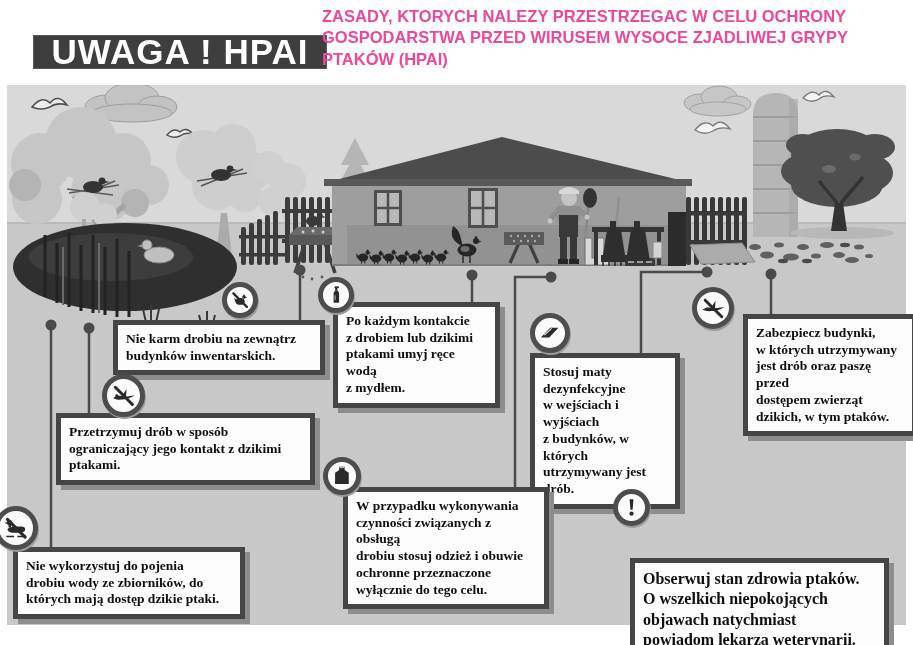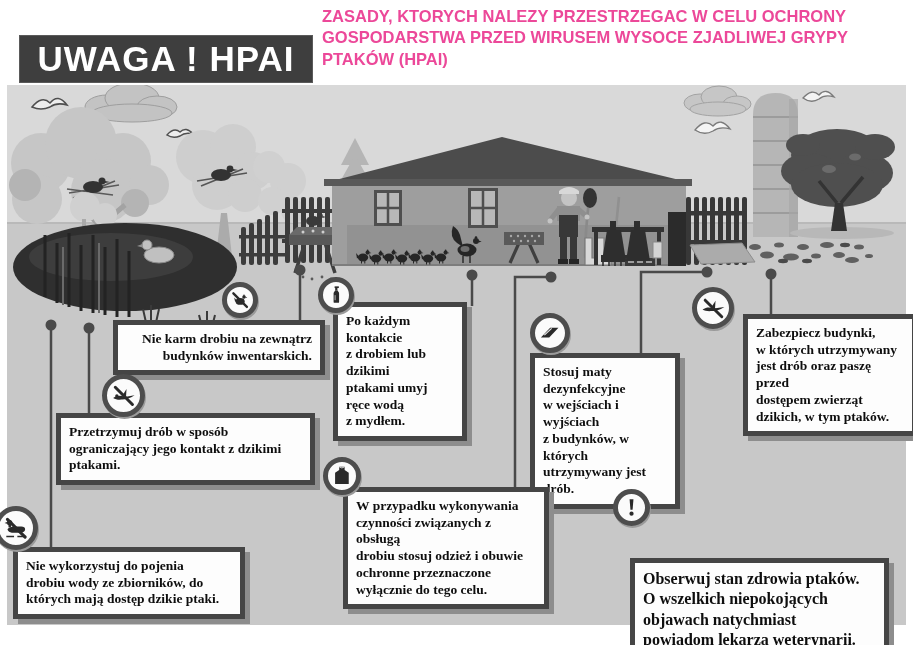--- a/index.html
+++ b/index.html
@@ -1,19 +1,19 @@
 <!DOCTYPE html>
 <html><head>
 <meta charset="utf-8">
 <style>
   html,body{margin:0;padding:0;background:#ffffff;}
   .page{position:relative;width:913px;height:645px;background:#ffffff;overflow:hidden;
         font-family:"Liberation Serif",serif;}
   
-  .header-badge{position:absolute;left:20px;top:36px;width:292px;height:46px;background:#3e3e3e;
+  .header-badge{position:absolute;left:34px;top:36px;width:292px;height:32px;background:#3e3e3e;
         color:#ffffff;display:flex;align-items:center;justify-content:center;
         font-family:"Liberation Sans",sans-serif;font-weight:bold;font-size:35px;letter-spacing:1px;
         box-shadow:0 0 0 1px #5a5a5a;}
   .header-title{position:absolute;left:322px;top:6px;width:584px;
         font-family:"Liberation Sans",sans-serif;font-weight:bold;font-size:16.5px;line-height:1.3;
         color:#ec4899;white-space:pre-line;}
   
   .scene{position:absolute;left:7px;top:85px;width:899px;height:540px;z-index:1;}
   .scene svg{display:block;}
   
@@ -377,23 +377,23 @@
           <circle cx="44" cy="240" r="5.5"></circle>
         <circle cx="82" cy="243" r="5.5"></circle>
           <circle cx="465" cy="190" r="5.5"></circle>
         <circle cx="544" cy="192" r="5.5"></circle>
           <circle cx="700" cy="187" r="5.5"></circle>
         <circle cx="764" cy="189" r="5.5"></circle>
       </g>
     </svg>
   </div>
 
-  <div class="callout" style="left:113px;top:320px;width:212px;text-align:right;">Nie karm drobiu na zewnątrz
+  <div class="callout" style="left:113px;top:320px;width:212px;">Nie karm drobiu na zewnątrz
 budynków inwentarskich.</div>
-  <div class="callout" style="left:333px;top:302px;width:134px;">Po każdym kontakcie
+  <div class="callout" style="left:333px;top:302px;width:167px;">Po każdym kontakcie
 z drobiem lub dzikimi
 ptakami umyj ręce wodą
 z mydłem.</div>
   <div class="callout" style="left:530px;top:353px;width:150px;">Stosuj maty dezynfekcyjne
 w wejściach i wyjściach
 z budynków, w których
 utrzymywany jest drób.</div>
   <div class="callout" style="left:728px;top:314px;width:174px;margin-left:15px;">Zabezpiecz budynki,
 w których utrzymywany
 jest drób oraz paszę przed

